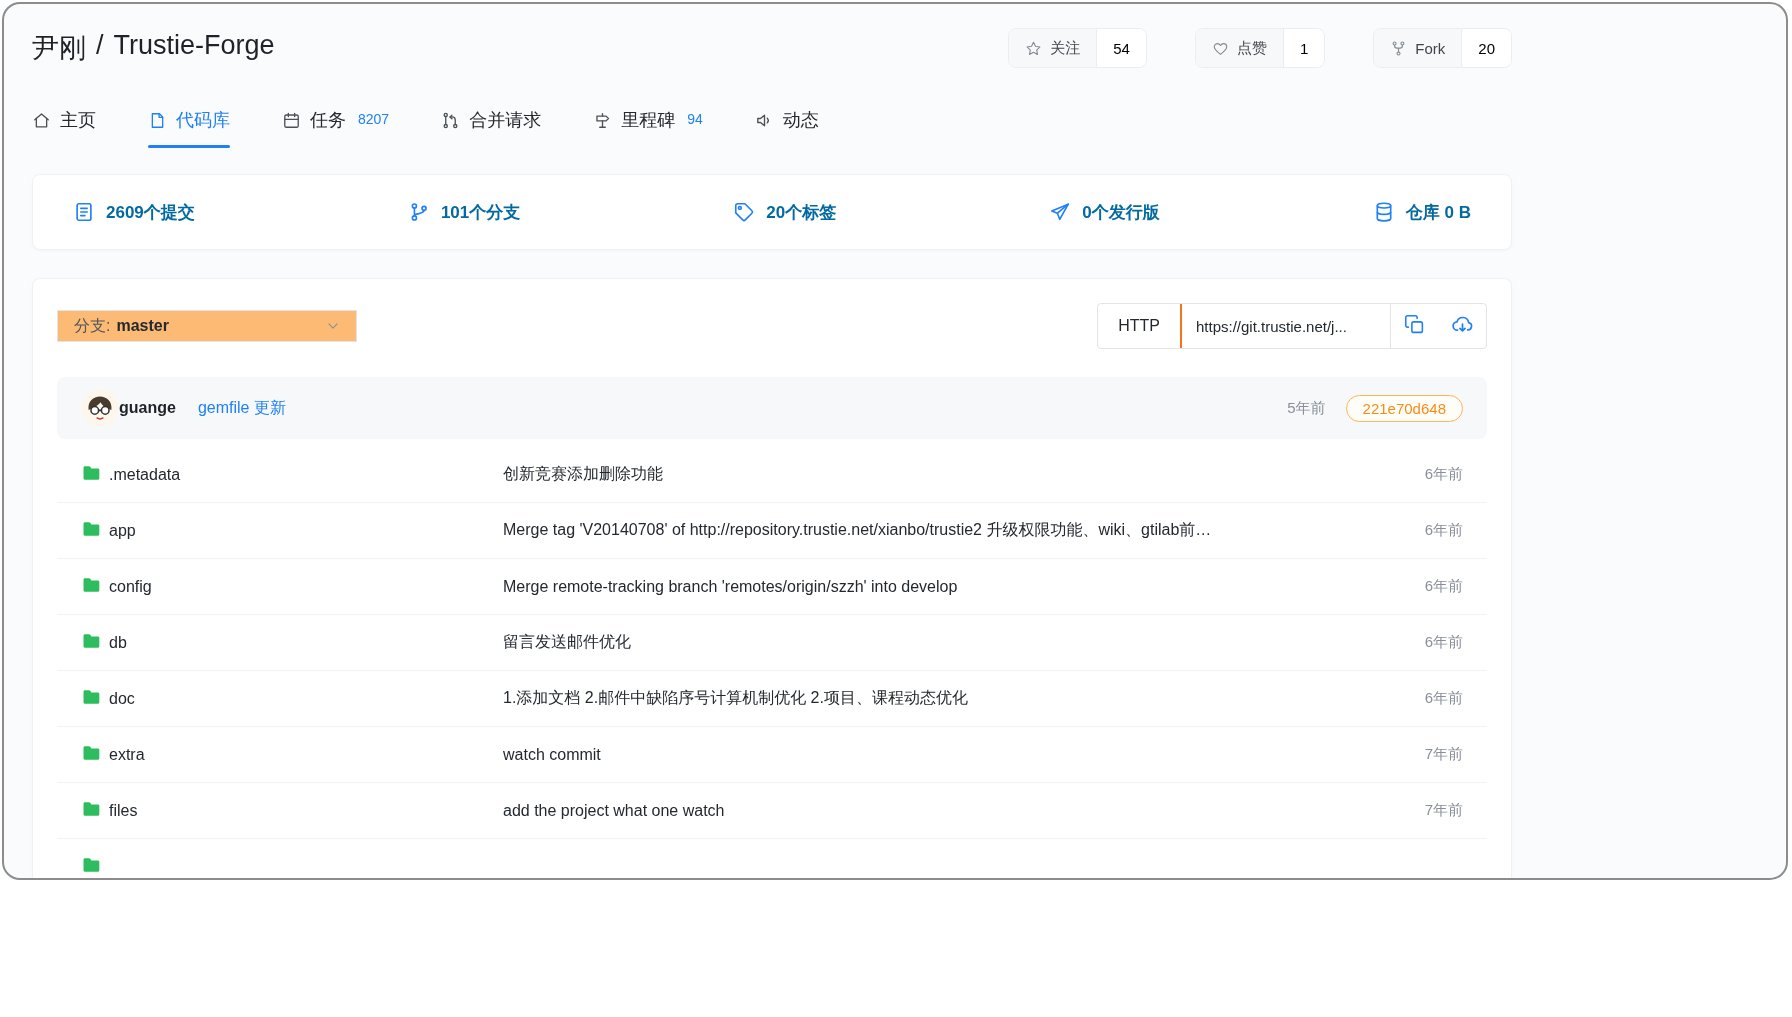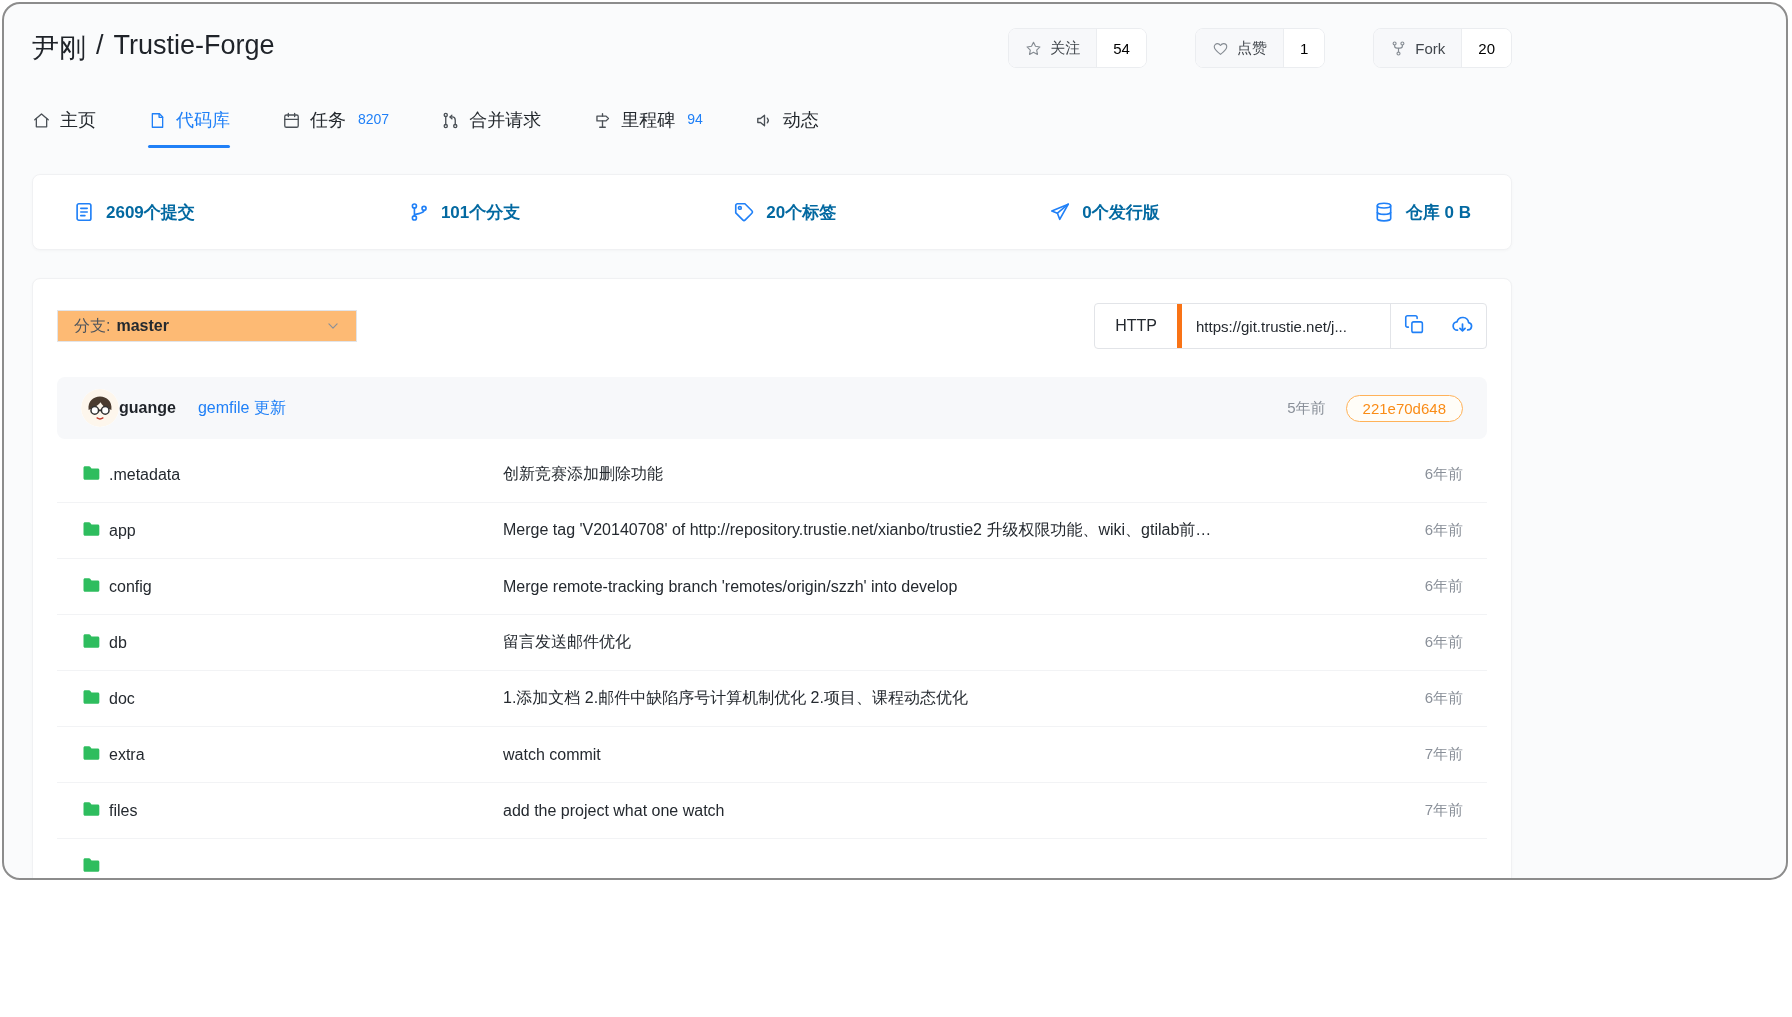--- a/index.html
+++ b/index.html
@@ -65,21 +65,21 @@
   .toolbar { display: flex; align-items: center; justify-content: space-between; }
   .branch-select {
     width: 300px; height: 32px; border: 1px solid #e2e4e8; border-radius: 0;
     display: flex; align-items: center; padding: 0 16px; font-size: 16px; cursor: pointer; background: #fdba74;
   }
   .branch-select .lbl { color: #51565c; }
   .branch-select .val { color: #24292f; font-weight: 600; margin-left: 6px; }
   .branch-select .ico { margin-left: auto; color: #8a9099; display: flex; }
 
   .clone-group { display: flex; align-items: stretch; height: 46px; border: 1px solid #e2e4e8; border-radius: 4px; background: #fff; }
-  .proto { display: flex; align-items: center; padding: 0 20px; font-size: 16px; color: #24292f; border-right: 5px solid #f97316; cursor: pointer; }
+  .proto { display: flex; align-items: center; padding: 0 20px; font-size: 16px; color: #24292f; border-right: 2px solid #f97316; cursor: pointer; }
   .clone-url { display: flex; align-items: center; width: 208px; padding: 0 14px; font-size: 15px; color: #24292f; white-space: nowrap; overflow: hidden; }
   .icon-btn { display: flex; align-items: center; justify-content: center; width: 48px; color: #2080f7; cursor: pointer; }
   .icon-btn.first { border-left: 1px solid #e2e4e8; }
 
   
   .commit-bar {
     margin-top: 28px; height: 62px; background: #f7f8fa; border-radius: 8px;
     display: flex; align-items: center; padding: 0 24px;
   }
   .avatar { width: 38px; height: 38px; border-radius: 50%; overflow: hidden; background: #fff; flex-shrink: 0; cursor: pointer; }

